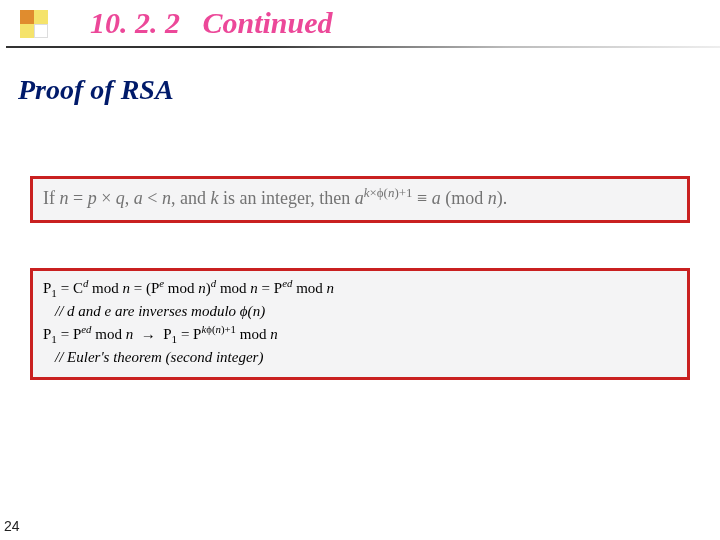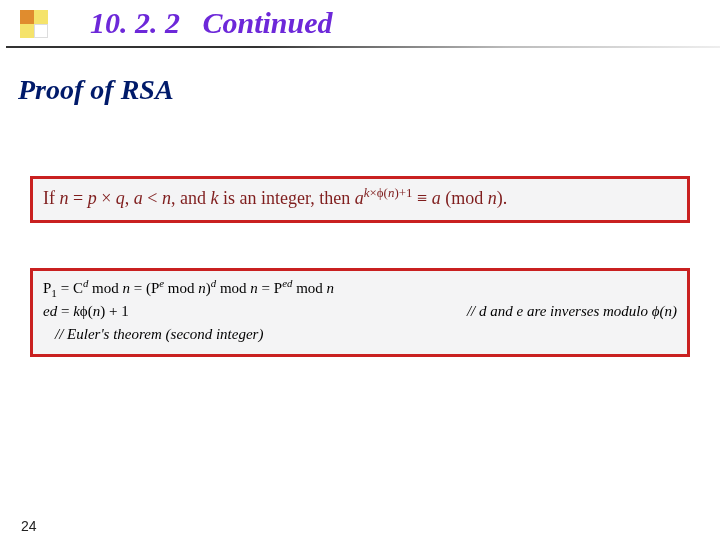--- a/index.html
+++ b/index.html
@@ -31,21 +31,21 @@
   .sq-tr { background:#f5e36b; left:14px; top:0; }
   .sq-bl { background:#f5e36b; left:0; top:14px; }
   .sq-br { background:#ffffff; border:1px solid #ddd; left:14px; top:14px; }
   .title-text {
     position: absolute;
     left: 90px;
     top: 6px;
     font-size: 30px;
     font-style: italic;
     font-weight: bold;
-    color: #6d28d9;
+    color: #ec4899;
   }
   .title-underline {
     position: absolute;
     left: 6px;
     right: 0;
     top: 46px;
     height: 2px;
     background: linear-gradient(to right, #333 0%, #333 35%, #bbb 70%, #eee 100%);
   }
   .subtitle {
@@ -61,21 +61,21 @@
     position: absolute;
     left: 30px;
     top: 176px;
     width: 660px;
     border: 3px solid #c92020;
     background: #f4f4f5;
     padding: 8px 10px 10px 10px;
     font-family: "Times New Roman", Times, serif;
     font-size: 18px;
     line-height: 1.3;
-    color: #7f1d1d;
+    color: #737373;
   }
   .proof-box {
     position: absolute;
     left: 30px;
     top: 268px;
     width: 660px;
     border: 3px solid #c92020;
     background: #f4f4f5;
     padding: 6px 10px 8px 10px;
     font-family: "Times New Roman", Times, serif;
@@ -90,21 +90,21 @@
     padding: 1px 0;
   }
   .proof-left { white-space: nowrap; }
   .proof-right {
     font-style: italic;
     white-space: nowrap;
     padding-left: 12px;
   }
   .page-number {
     position: absolute;
-    left: 17px;
+    left: 0px;
     bottom: 4px;
     font-family: Arial, sans-serif;
     font-size: 14px;
     color: #222;
     padding: 2px 4px;
   }
   sup, .sup { font-size: 0.72em; vertical-align: super; line-height: 0; }
   sub, .sub { font-size: 0.75em; vertical-align: sub; line-height: 0; }
   .it { font-style: italic; }
 </style>
@@ -133,21 +133,24 @@
     <span>If </span><span class="it">n</span><span> = </span><span class="it">p</span><span> × </span><span class="it">q</span><span>, </span><span class="it">a</span><span> &lt; </span><span class="it">n</span><span>, and </span><span class="it">k</span><span> is an integer, then </span><span class="it">a</span><sup><span class="it">k</span><span>×</span><span>ϕ(</span><span class="it">n</span><span>)+1</span></sup><span> ≡ </span><span class="it">a</span><span> (mod </span><span class="it">n</span><span>).</span>
   </span>
 </div>
 
 <div class="proof-box">
   <div class="proof-row">
     <span class="proof-left">P<sub>1</sub> = C<sup><span class="it">d</span></sup> mod <span class="it">n</span> = (P<sup><span class="it">e</span></sup> mod <span class="it">n</span>)<sup><span class="it">d</span></sup> mod <span class="it">n</span> = P<sup><span class="it">ed</span></sup> mod <span class="it">n</span></span>
     <span class="proof-right"></span>
   </div>
   <div class="proof-row">
-    <span class="proof-left"><span class="it">ed</span> = <span class="it">k</span>ϕ(<span class="it">n</span>) + 1</span>
     <span class="proof-right">// <span class="it">d</span> and <span class="it">e</span> are inverses modulo ϕ(<span class="it">n</span>)</span>
+  </div>
+  <div class="proof-row">
+    <span class="proof-left">P<sub>1</sub> = P<sup><span class="it">ed</span></sup> mod <span class="it">n</span>&nbsp;&nbsp;→&nbsp;&nbsp;P<sub>1</sub> = P<sup><span class="it">k</span>ϕ(<span class="it">n</span>)+1</sup> mod <span class="it">n</span></span>
+    <span class="proof-right"></span>
   </div>
   <div class="proof-row">
     <span class="proof-right">// Euler's theorem (second integer)</span>
   </div>
 </div>
 
 <div class="page-number">24</div>
 
 </body></html>

